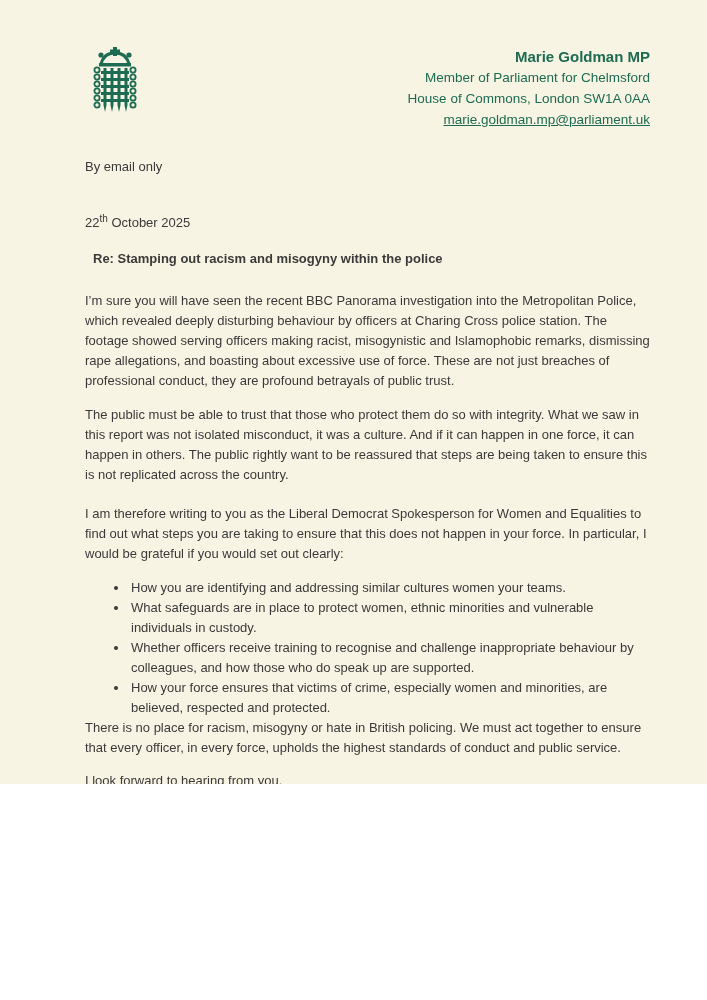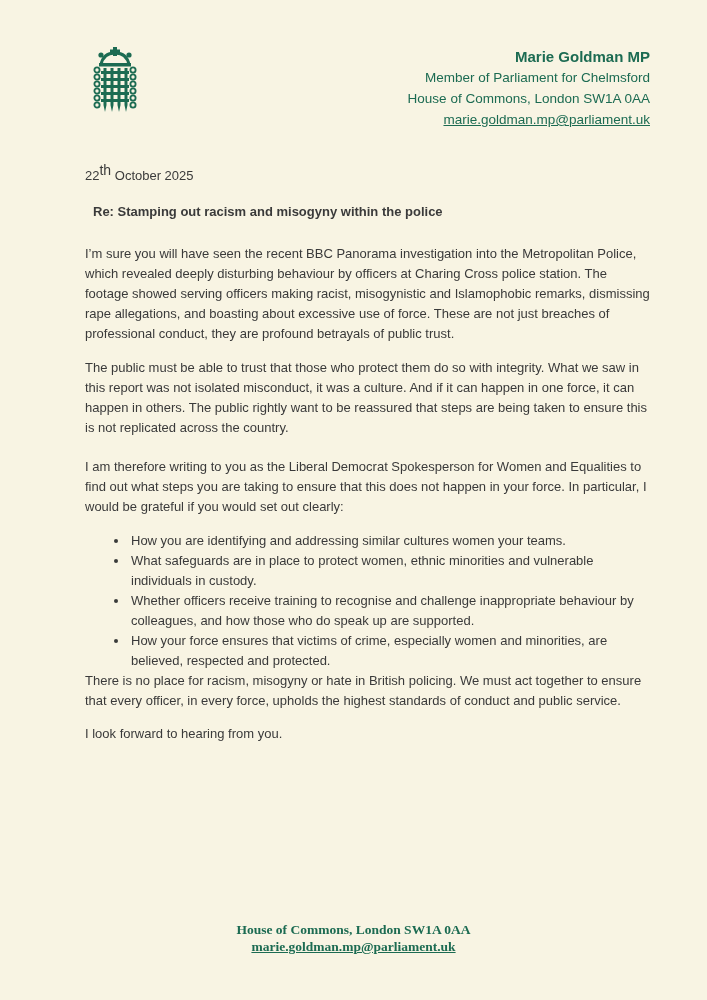--- a/index.html
+++ b/index.html
@@ -1,19 +1,19 @@
 <!DOCTYPE html>
 <html><head>
 <meta charset="utf-8">
 <style>
   html, body { margin: 0; padding: 0; }
   .page {
     position: relative;
     width: 707px;
-    height: 1000px;
+    height: 784px;
     background: #f8f4e3;
     font-family: "Liberation Sans", sans-serif;
     color: #3a3a3a;
     overflow: hidden;
   }
   
   .letterhead {
     display: flex;
     justify-content: space-between;
     align-items: flex-start;
@@ -34,21 +34,21 @@
   }
   
   .body-text {
     padding: 0 57px 0 85px;
     font-size: 13px;
     line-height: 20px;
   }
   .blk { margin: 0; }
   .by-email   { margin-top: 27px; }
   .date-line  { margin-top: 36px; }
-  .date-line sup { font-size: 14px; line-height: 0; }
+  .date-line sup { font-size: 10px; line-height: 0; }
   .salutation { margin-top: 14px; }
   .subject    { margin-top: 16px; font-weight: bold; margin-left: 8px; }
   .p1 { margin-top: 22px; }
   .p2 { margin-top: 14px; }
   .p3 { margin-top: 19px; }
   .bullet-list {
     margin: 14px 0 0 0;
     padding-left: 44px;
   }
   .bullet-list li { margin: 0; padding-left: 2px; }
@@ -125,20 +125,21 @@
     </div>
     <div class="head-right">
       <div class="head-name">Marie Goldman MP</div>
       <div>Member of Parliament for Chelmsford</div>
       <div>House of Commons, London SW1A 0AA</div>
       <div class="head-email">marie.goldman.mp@parliament.uk</div>
     </div>
   </div>
 
   <div class="body-text">
+    <p class="blk by-email">By email only</p>
 
     <p class="blk date-line"><span>22</span><sup>th</sup><span> October 2025</span></p>
 
 
     <p class="blk subject">Re: Stamping out racism and misogyny within the police</p>
 
     <p class="blk p1">I’m sure you will have seen the recent BBC Panorama investigation into the Metropolitan Police, which revealed deeply disturbing behaviour by officers at Charing Cross police station. The footage showed serving officers making racist, misogynistic and Islamophobic remarks, dismissing rape allegations, and boasting about excessive use of force. These are not just breaches of professional conduct, they are profound betrayals of public trust.</p>
     <p class="blk p2">The public must be able to trust that those who protect them do so with integrity. What we saw in this report was not isolated misconduct, it was a culture. And if it can happen in one force, it can happen in others. The public rightly want to be reassured that steps are being taken to ensure this is not replicated across the country.</p>
     <p class="blk p3">I am therefore writing to you as the Liberal Democrat Spokesperson for Women and Equalities to find out what steps you are taking to ensure that this does not happen in your force. In particular, I would be grateful if you would set out clearly:</p>
 

